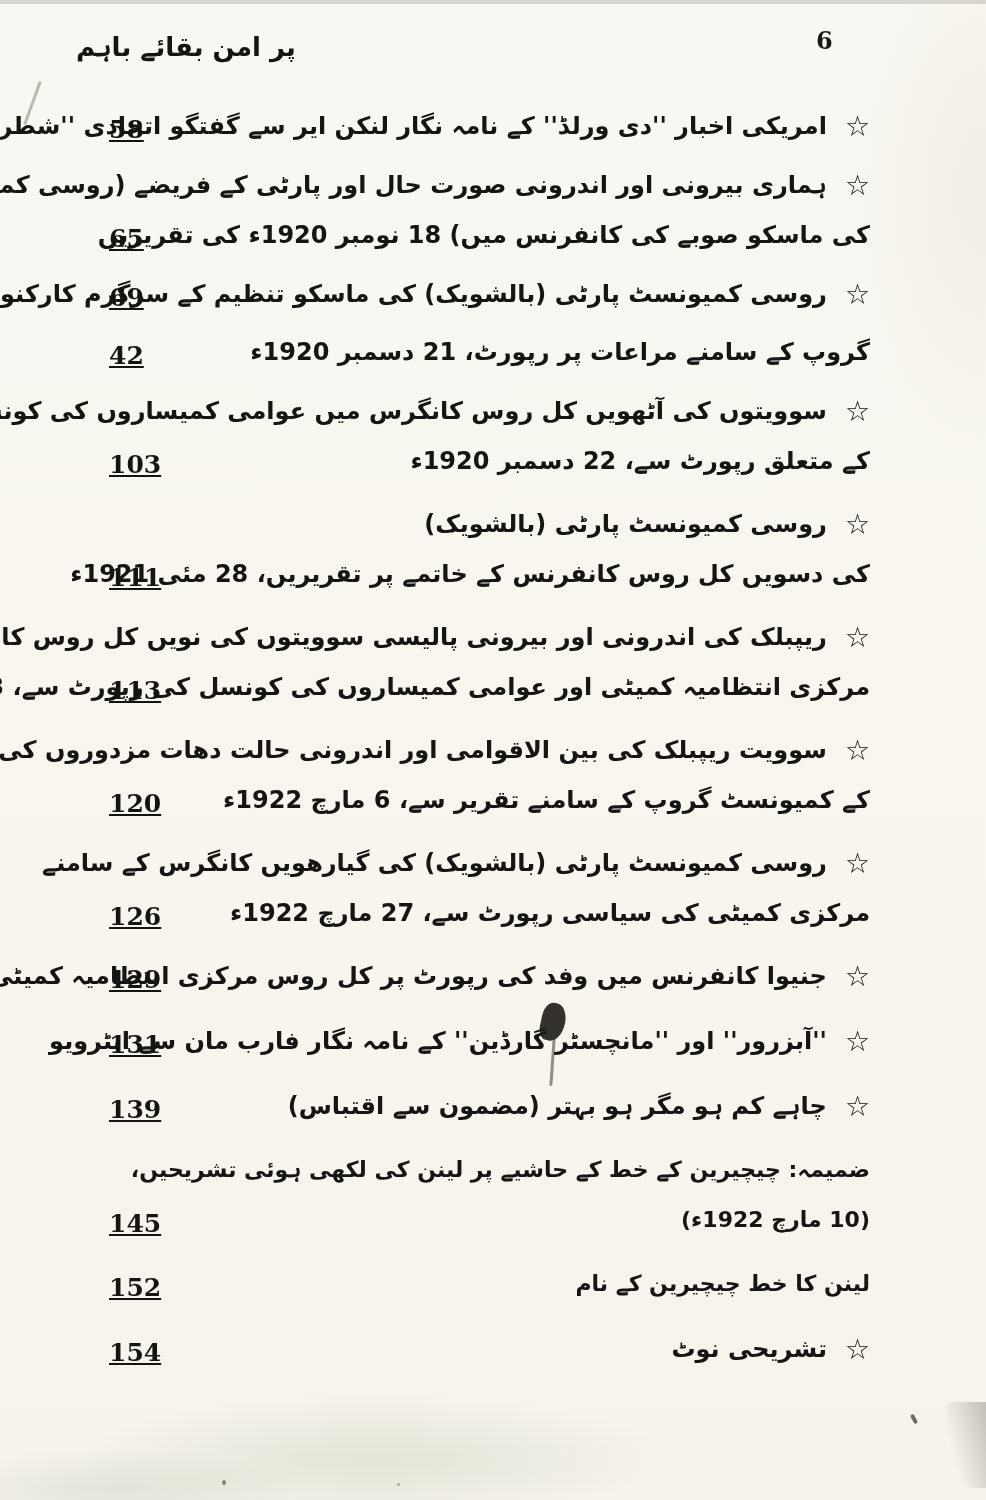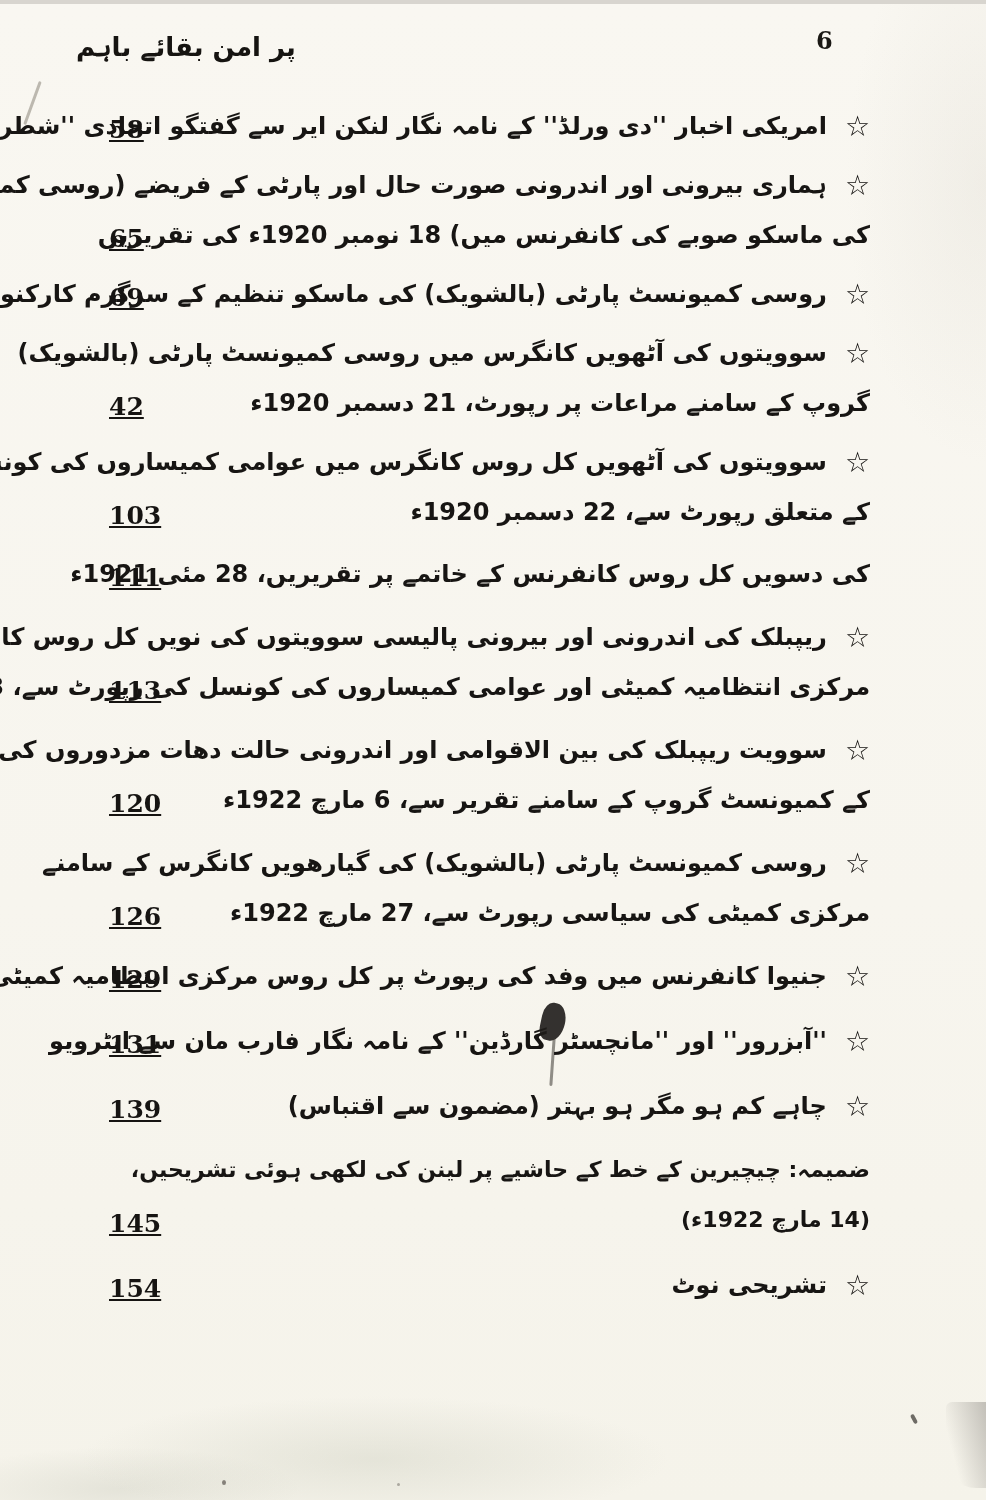--- a/index.html
+++ b/index.html
@@ -95,36 +95,36 @@
   <div class="entry">
     <span class="num">69</span>
     <div class="lines">
           <div class="line" dir="rtl"><span class="star">☆</span><span>روسی کمیونسٹ پارٹی (بالشویک) کی ماسکو تنظیم کے سرگرم کارکنوں</span></div>
         </div>
   </div>
 
   <div class="entry">
     <span class="num">42</span>
     <div class="lines">
-          <div class="line" dir="rtl"><span class="star">☆</span><span>سوویتوں کی آٹھویں کانگرس میں روسی کمیونسٹ پارٹی (بالشویک)</span></div>
           <div class="line" dir="rtl"><span>گروپ کے سامنے مراعات پر رپورٹ، 21 دسمبر 1920ء</span></div>
         </div>
   </div>
 
   <div class="entry">
     <span class="num">103</span>
     <div class="lines">
           <div class="line" dir="rtl"><span class="star">☆</span><span>سوویتوں کی آٹھویں کل روس کانگرس میں عوامی کمیساروں کی کونسل کی سرگرمیوں</span></div>
           <div class="line" dir="rtl"><span>کے متعلق رپورٹ سے، 22 دسمبر 1920ء</span></div>
         </div>
   </div>
 
   <div class="entry">
     <span class="num">111</span>
     <div class="lines">
+          <div class="line" dir="rtl"><span class="star">☆</span><span>روسی کمیونسٹ پارٹی (بالشویک)</span></div>
           <div class="line" dir="rtl"><span>کی دسویں کل روس کانفرنس کے خاتمے پر تقریریں، 28 مئی 1921ء</span></div>
         </div>
   </div>
 
   <div class="entry">
     <span class="num">113</span>
     <div class="lines">
           <div class="line" dir="rtl"><span class="star">☆</span><span>ریپبلک کی اندرونی اور بیرونی پالیسی سوویتوں کی نویں کل روس کانگرس کے سامنے کل روس</span></div>
           <div class="line" dir="rtl"><span>مرکزی انتظامیہ کمیٹی اور عوامی کمیساروں کی کونسل کی رپورٹ سے، 23 دسمبر 1921ء</span></div>
         </div>
@@ -164,24 +164,30 @@
     <span class="num">139</span>
     <div class="lines">
           <div class="line" dir="rtl"><span class="star">☆</span><span>چاہے کم ہو مگر ہو بہتر (مضمون سے اقتباس)</span></div>
         </div>
   </div>
 
   <div class="entry bold">
     <span class="num">145</span>
     <div class="lines">
           <div class="line" dir="rtl"><span>ضمیمہ: چیچیرین کے خط کے حاشیے پر لینن کی لکھی ہوئی تشریحیں،</span></div>
-          <div class="line" dir="rtl"><span>(14 مارچ 1922ء)</span></div>
-        </div>
-  </div>
-
+          <div class="line" dir="rtl"><span>(10 مارچ 1922ء)</span></div>
+        </div>
+  </div>
+
+  <div class="entry bold">
+    <span class="num">152</span>
+    <div class="lines">
+          <div class="line" dir="rtl"><span>لینن کا خط چیچیرین کے نام</span></div>
+        </div>
+  </div>
 
   <div class="entry">
     <span class="num">154</span>
     <div class="lines">
           <div class="line" dir="rtl"><span class="star">☆</span><span>تشریحی نوٹ</span></div>
         </div>
   </div>
 </div>
 
   <div class="scratch"></div>

